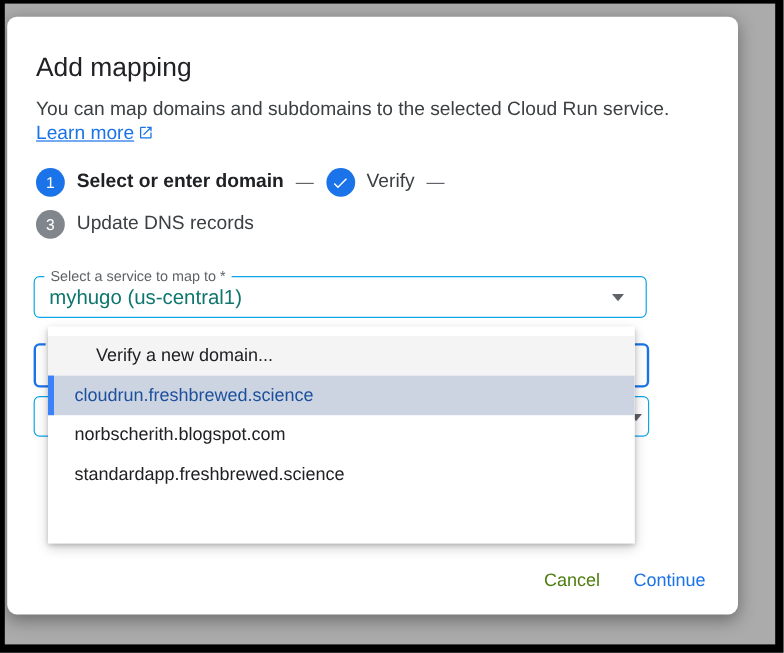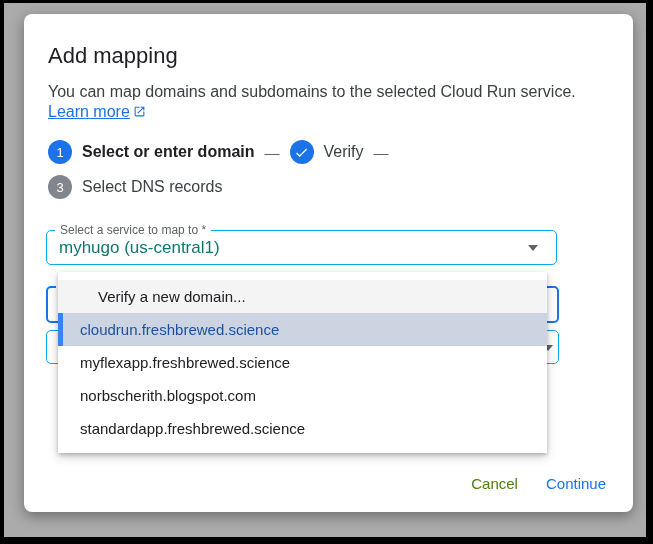--- a/index.html
+++ b/index.html
@@ -7,21 +7,21 @@
   body {
     background: #000;
     position: relative;
     font-family: "Liberation Sans", sans-serif;
   }
   .frame {
     position: absolute; left: 4px; top: 3px; right: 7px; bottom: 7px;
     background: #ababab;
   }
   .dialog {
-    position: absolute; left: 20px; top: 11px;
+    position: absolute; left: 2px; top: 11px;
     width: 609px; height: 498px;
     background: #fff; border-radius: 8px;
     box-shadow: 0 4px 14px rgba(0,0,0,0.38);
     padding: 24px 24px 0 24px;
     position: absolute;
   }
   .title {
     margin-top: 4px;
     font-size: 22px; line-height: 28px;
     font-weight: 400; color: #202124;
@@ -136,42 +136,41 @@
         <svg class="check-icon" viewBox="0 0 24 24">
             <path fill="#ffffff" d="M9 16.2L4.8 12l-1.4 1.4L9 19 21 7l-1.4-1.4z"></path>
           </svg>
       </div>
       <div class="step-label">Verify</div>
       <div class="step-dash">—</div>
     </div>
 
     <div class="step-row second">
       <div class="step-circle inactive">3</div>
-      <div class="step-label">Select DNS records</div>
+      <div class="step-label">Update DNS records</div>
     </div>
 
     <div class="field outlined field-1">
       <span class="float-label">Select a service to map to *</span>
       <div class="field-value">myhugo (us-central1)</div>
       <span class="caret c1"></span>
     </div>
 
     <div class="field focused field-2">
       <span class="float-label blue">Select a verified domain</span>
       <div class="field-value"></div>
     </div>
 
     <div class="field outlined field-3">
       <span class="caret c3"></span>
     </div>
 
     <div class="menu">
       <div class="menu-row hover">Verify a new domain...</div>
       <div class="menu-row selected">cloudrun.freshbrewed.science</div>
-      <div class="menu-row">myflexapp.freshbrewed.science</div>
       <div class="menu-row">norbscherith.blogspot.com</div>
       <div class="menu-row">standardapp.freshbrewed.science</div>
     </div>
 
     <div class="footer">
       <button class="btn cancel">Cancel</button>
       <button class="btn continue">Continue</button>
     </div>
 
   </div>

